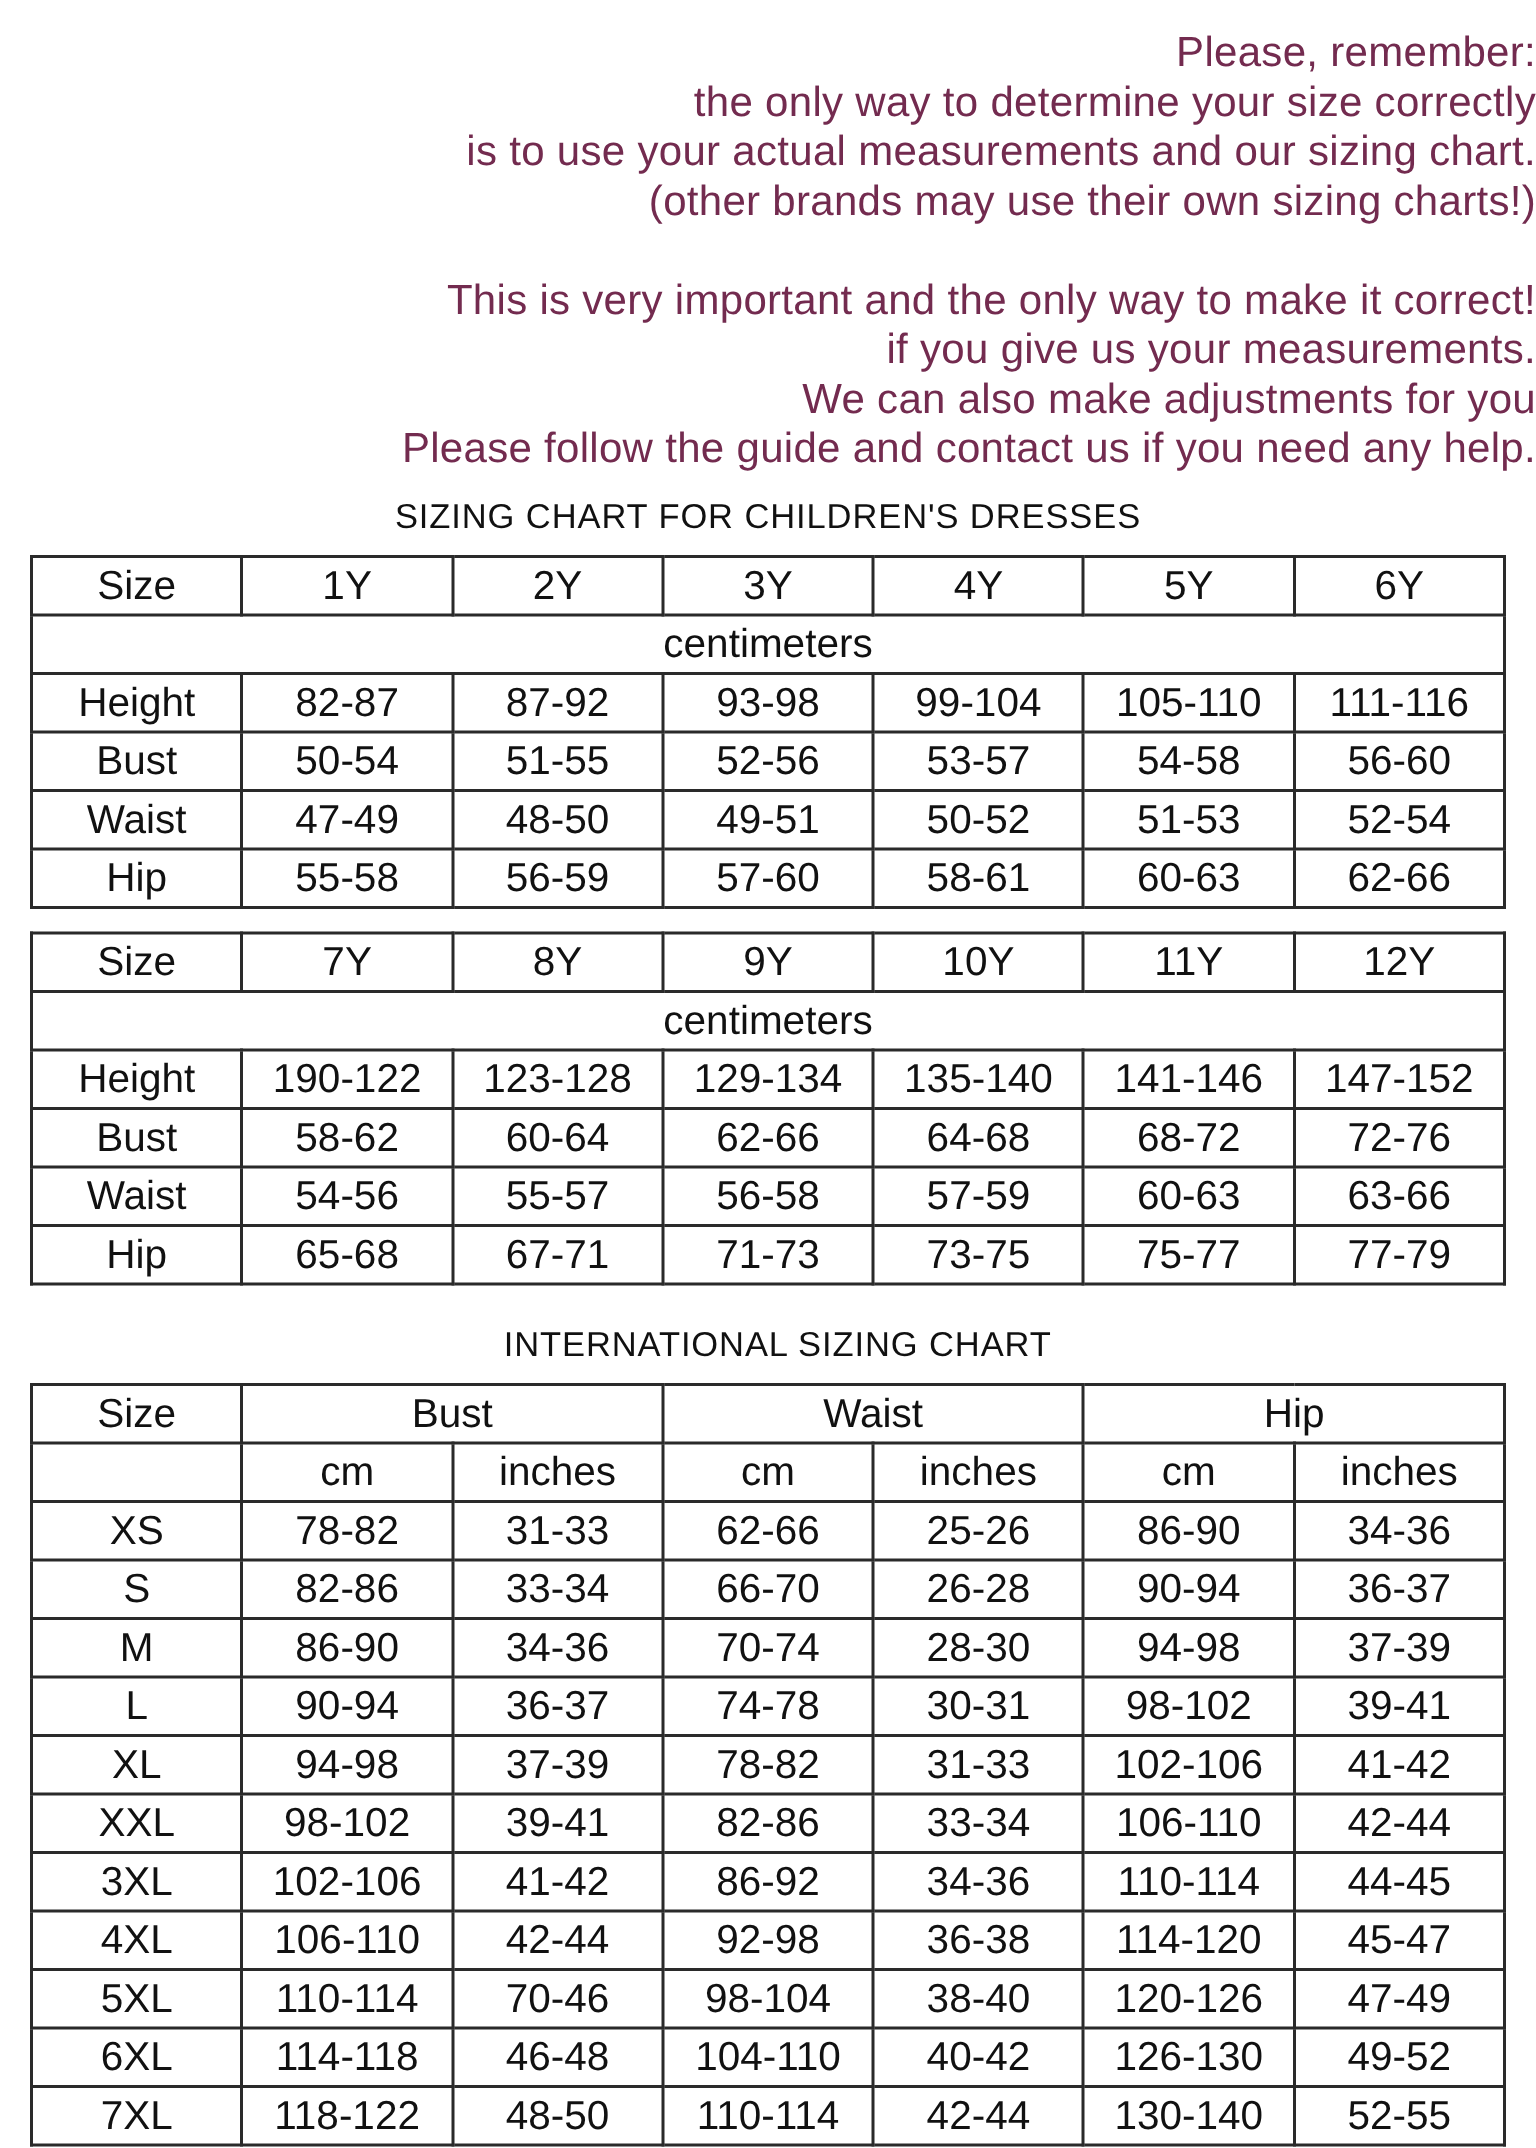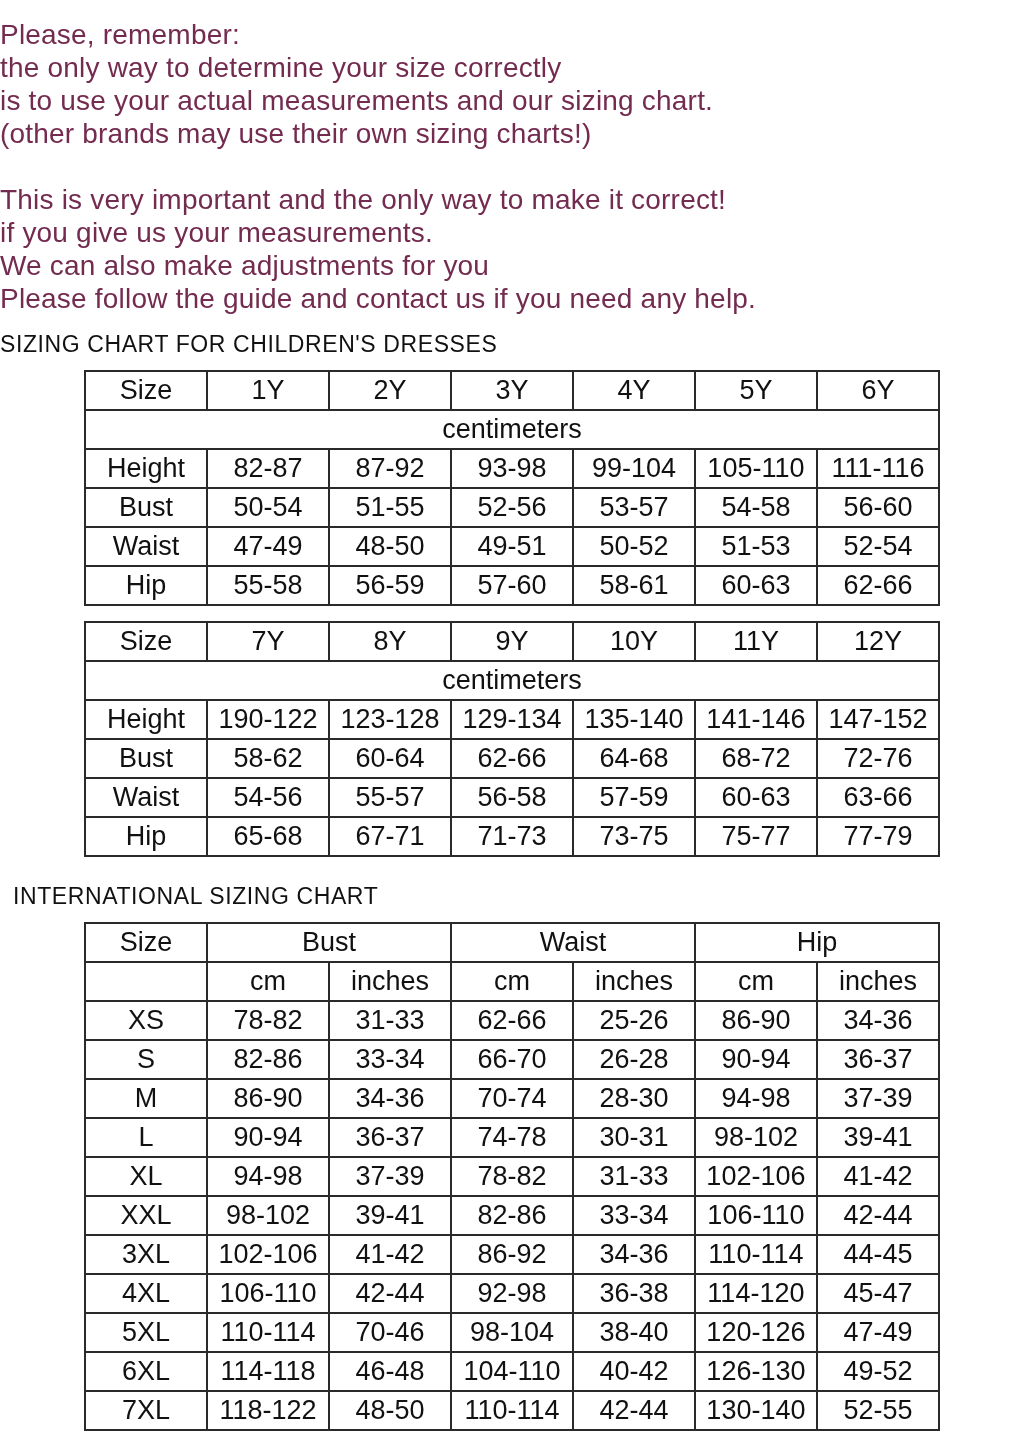--- a/index.html
+++ b/index.html
@@ -10,39 +10,40 @@
   }
   .page {
     width: 1024px;
     height: 1432px;
     box-sizing: border-box;
     padding-top: 18px;
     background: var(--bg, #ffffff);
     overflow: hidden;
   }
   .intro {
-    text-align: left;
+    text-align: right;
     color: var(--intro-color, #732b4f);
     font-size: 28px;
     line-height: 33px;
     font-weight: 300;
     letter-spacing: 0.2px;
   }
   .intro p { margin: 0; }
   .intro-spacer { height: 33px; }
   .chart-title {
+    text-align: center;
     color: var(--table-text, #111111);
     font-size: 23px;
     font-weight: 400;
     letter-spacing: 0.6px;
     margin: 16px 0 8px 0;
   }
   .intl-title { margin: 26px 0 6px 0; padding-left: 13px; }
   table.size-table {
-    width: 856px;
+    width: 984px;
     margin: 12px auto;
     border-collapse: collapse;
     table-layout: fixed;
     color: var(--table-text, #111111);
     font-size: 27px;
     font-weight: 300;
   }
   table.size-table td {
     border: 2px solid var(--border-color, #2a2a2a);
     text-align: center;

